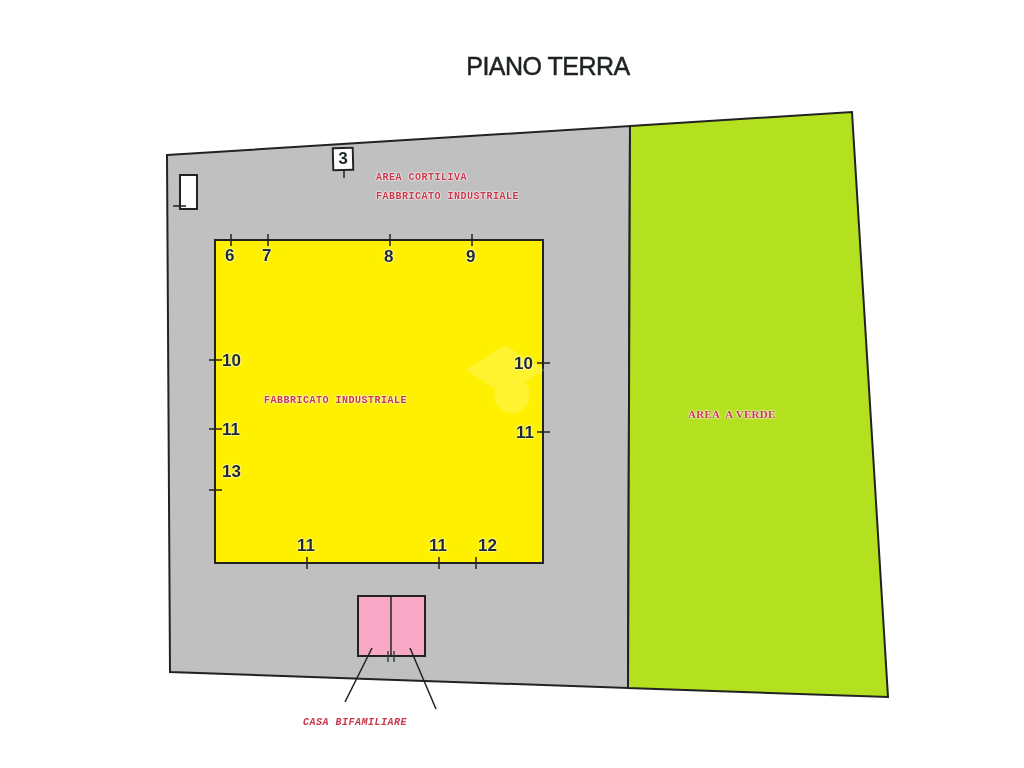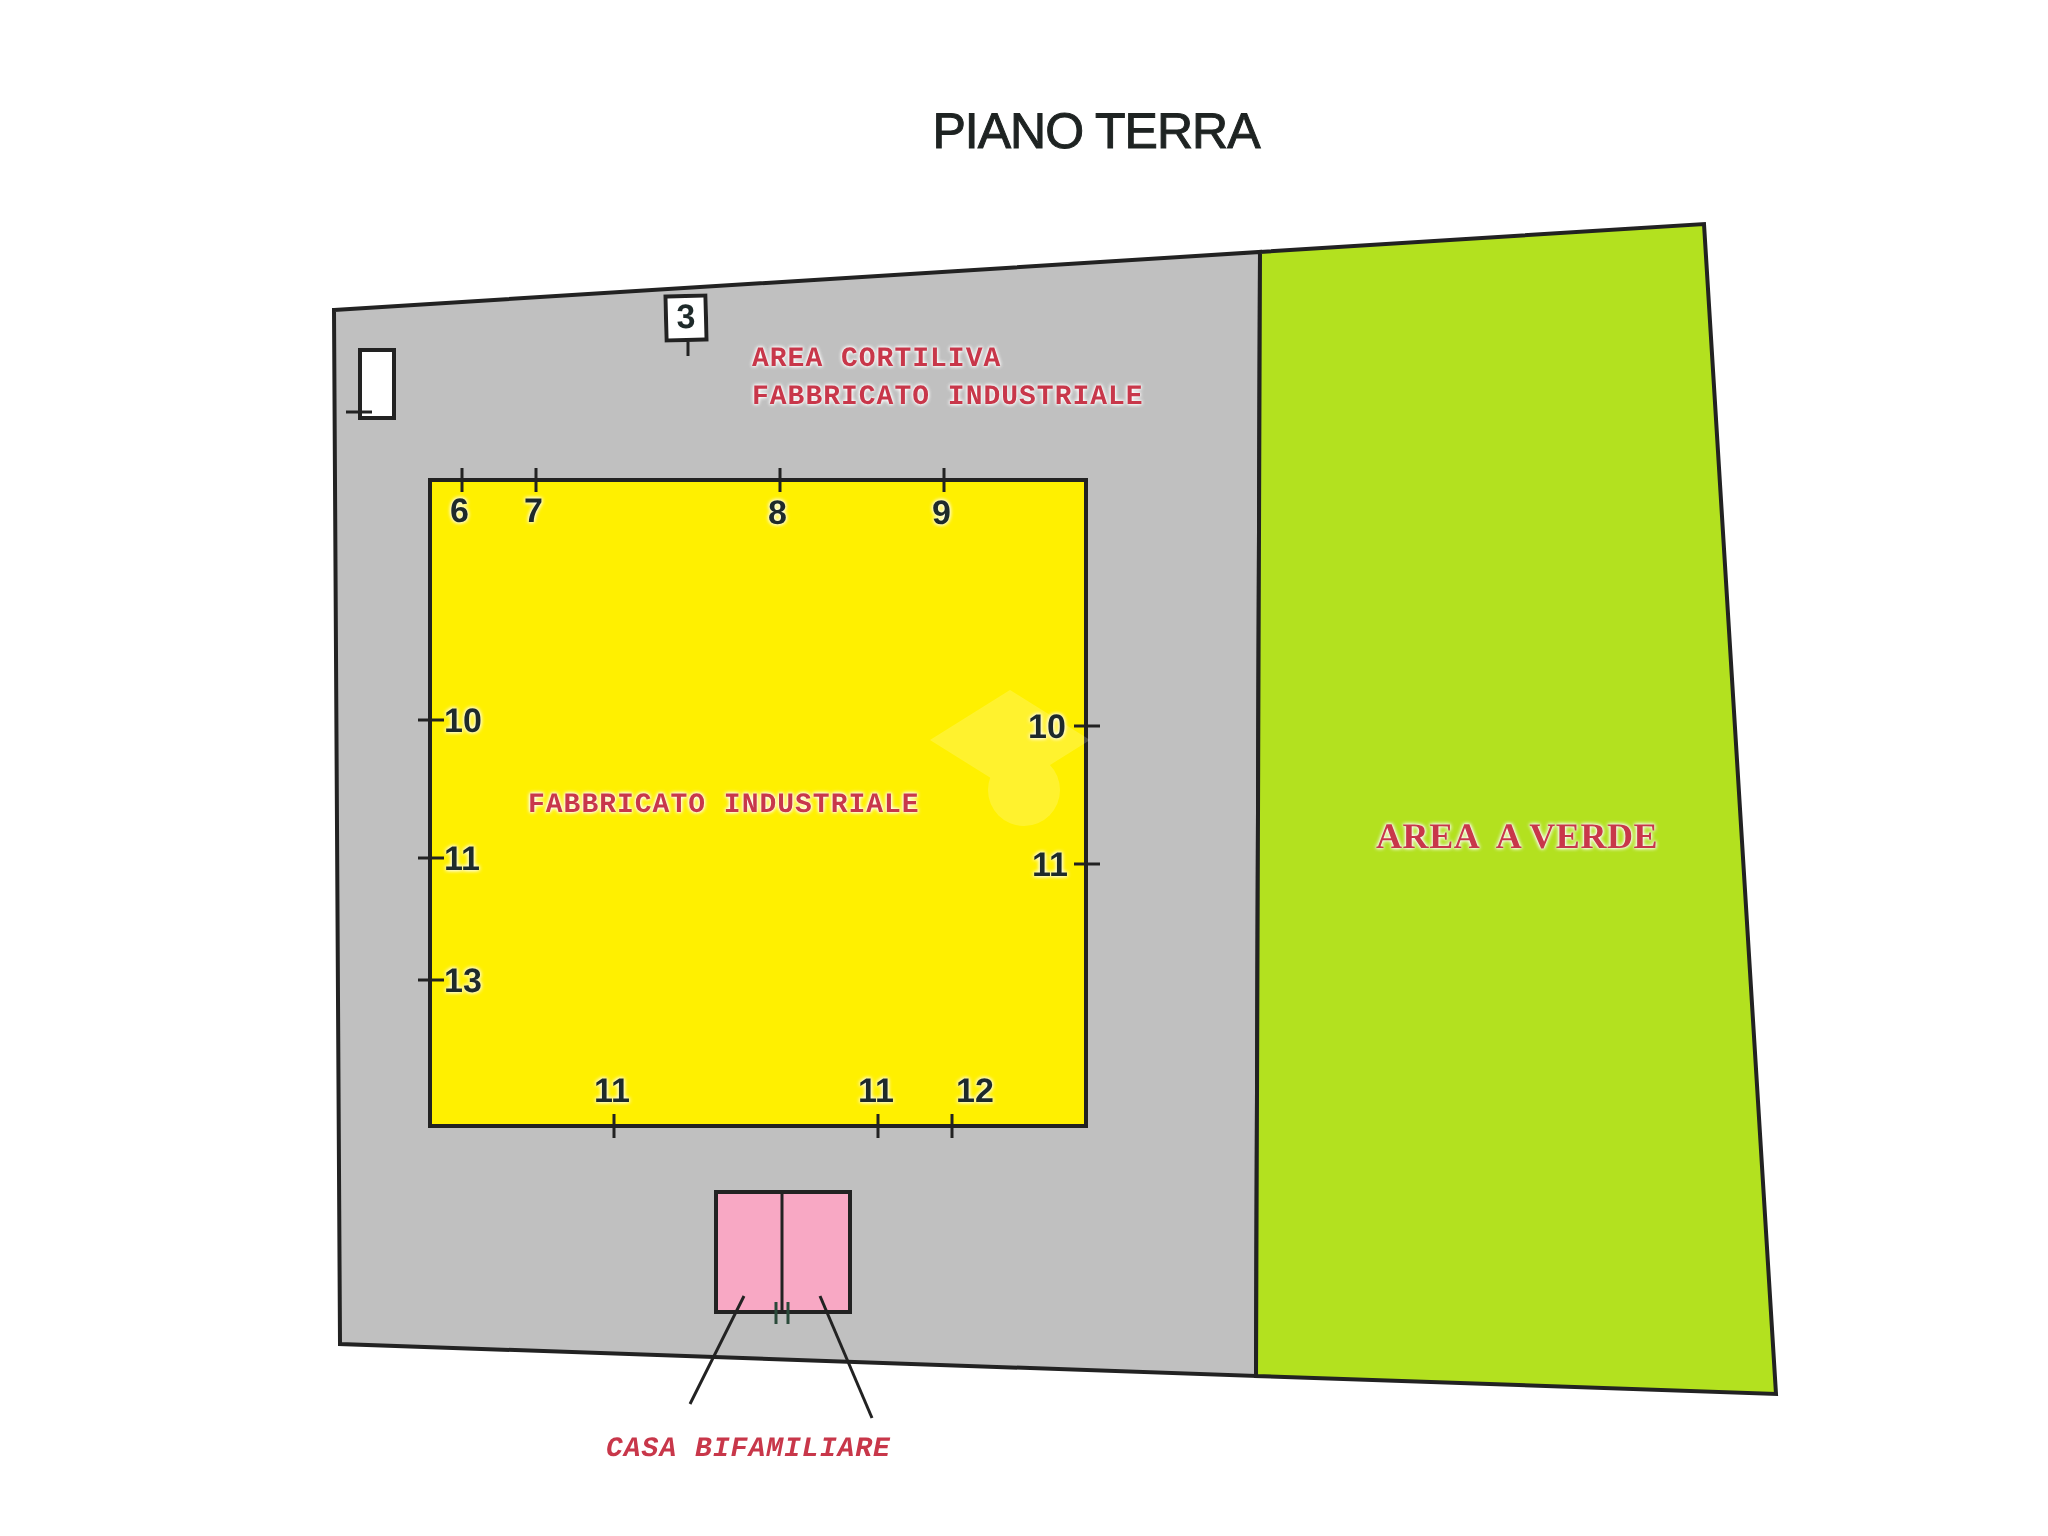--- a/index.html
+++ b/index.html
@@ -33,32 +33,32 @@
     color: #1e2322;
     letter-spacing: -0.5px;
     padding-left: 72px;
     box-sizing: border-box;
     -webkit-text-stroke: 0.5px #1e2322;
   }
   .label-red {
     position: absolute;
     font-family: "Liberation Mono", monospace;
     font-weight: bold;
-    font-size: 14px;
+    font-size: 10px;
     color: #c8374a;
     white-space: pre;
     text-shadow: 0 0 2px #ffffff, 0 0 2px #ffffff, 0 0 1px #ffffff;
     letter-spacing: 0.5px;
     text-align: center;
   }
   .label-verde {
     position: absolute;
     font-family: "Liberation Serif", serif;
     font-weight: bold;
-    font-size: 18px;
+    font-size: 11px;
     color: #c8374a;
     white-space: pre;
     text-shadow: 0 0 2px #ffffff, 0 0 2px #ffffff, 0 0 1px #ffffff;
     letter-spacing: 0.3px;
   }
   .num {
     position: absolute;
     font-family: "Liberation Sans", sans-serif;
     font-weight: bold;
     font-size: 17px;
@@ -155,20 +155,20 @@
 
 <div class="label-red" style="left:303px; top:717px;font-style:italic;">CASA BIFAMILIARE</div>
 
 <div class="num" style="left:225px; top:247px;">6</div>
 <div class="num" style="left:262px; top:247px;">7</div>
 <div class="num" style="left:384px; top:248px;">8</div>
 <div class="num" style="left:466px; top:248px;">9</div>
 
 <div class="num" style="left:222px; top:352px;">10</div>
 <div class="num" style="left:222px; top:421px;">11</div>
-<div class="num" style="left:222px; top:482px;text-align:center;">13</div>
+<div class="num" style="left:222px; top:463px;text-align:center;">13</div>
 
 <div class="num" style="left:514px; top:355px;">10</div>
 <div class="num" style="left:516px; top:424px;">11</div>
 
 <div class="num" style="left:297px; top:537px;">11</div>
 <div class="num" style="left:429px; top:537px;">11</div>
 <div class="num" style="left:467px; top:537px;margin-left:11px;">12</div>
 
 </body></html>

